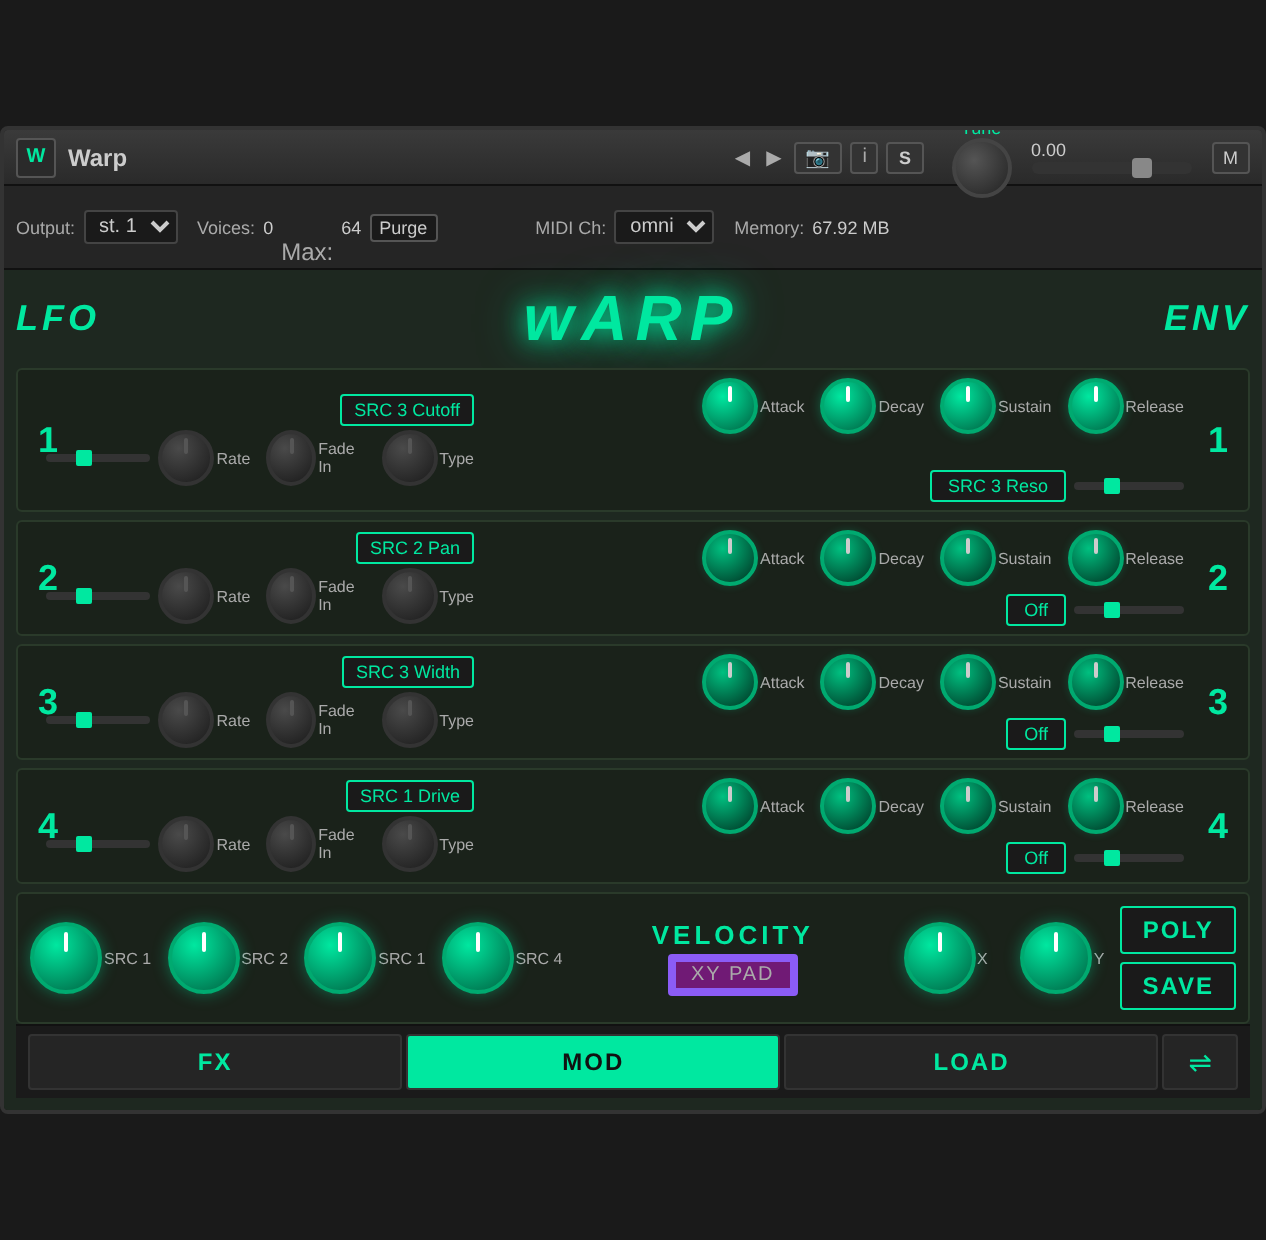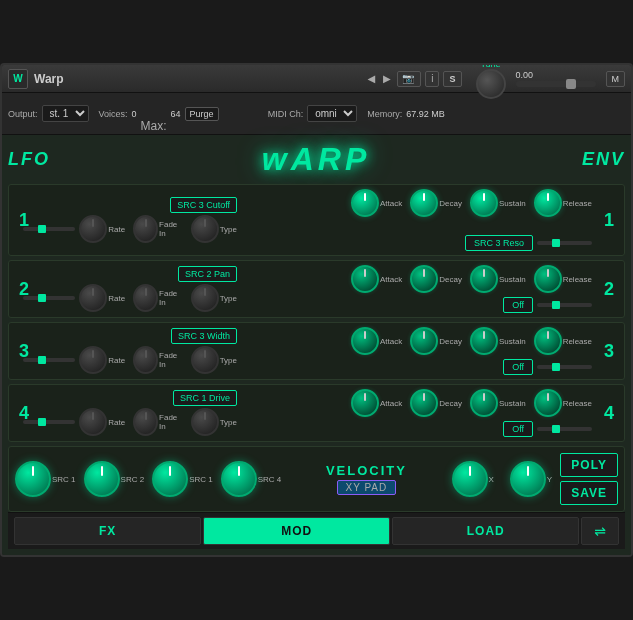--- a/index.html
+++ b/index.html
@@ -195,21 +195,21 @@
       display: flex;
       flex-direction: column;
       align-items: center;
       gap: 2px;
     }
     .velocity-label {
       color: #00e8a0; font-size: 13px; font-weight: bold; letter-spacing: 2px; text-align: center;
     }
     .xy-pad-label {
       color: #aaa; font-size: 10px; letter-spacing: 1px;
-      background: #0c4a6e; border: 1px solid #8b5cf6; padding: 1px 8px; border-radius: 2px;
+      background: #701a75; border: 4px solid #8b5cf6; padding: 1px 8px; border-radius: 2px;
     }
     .xy-knobs { display: flex; gap: 16px; }
     .poly-save {
       display: flex; flex-direction: column; gap: 4px;
     }
     .poly-btn, .save-btn {
       background: #1a1a1a; border: 1px solid #00e8a0; color: #00e8a0;
       font-size: 12px; font-weight: bold; padding: 4px 10px;
       cursor: pointer; border-radius: 2px; letter-spacing: 1px;
     }

